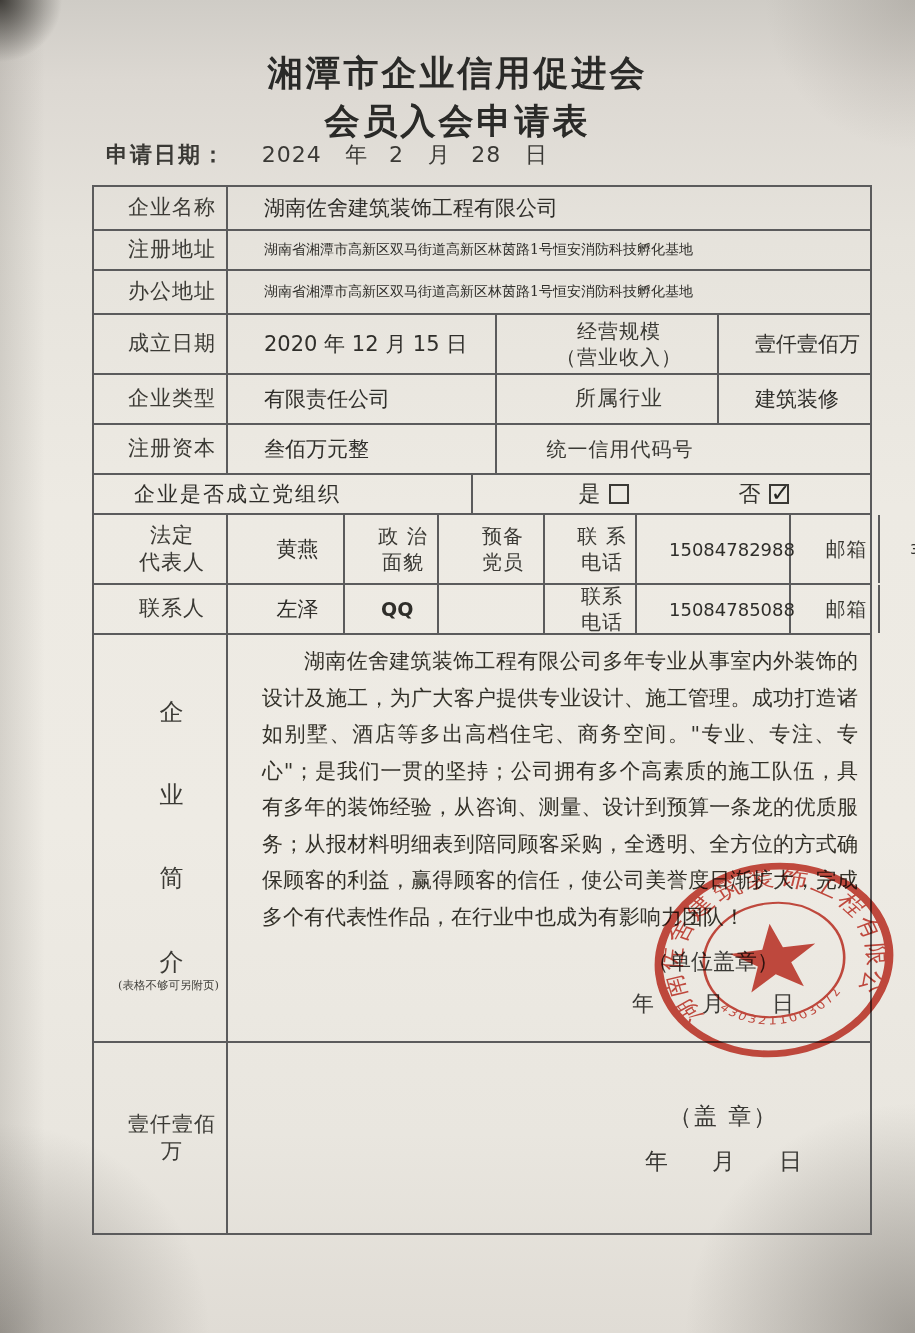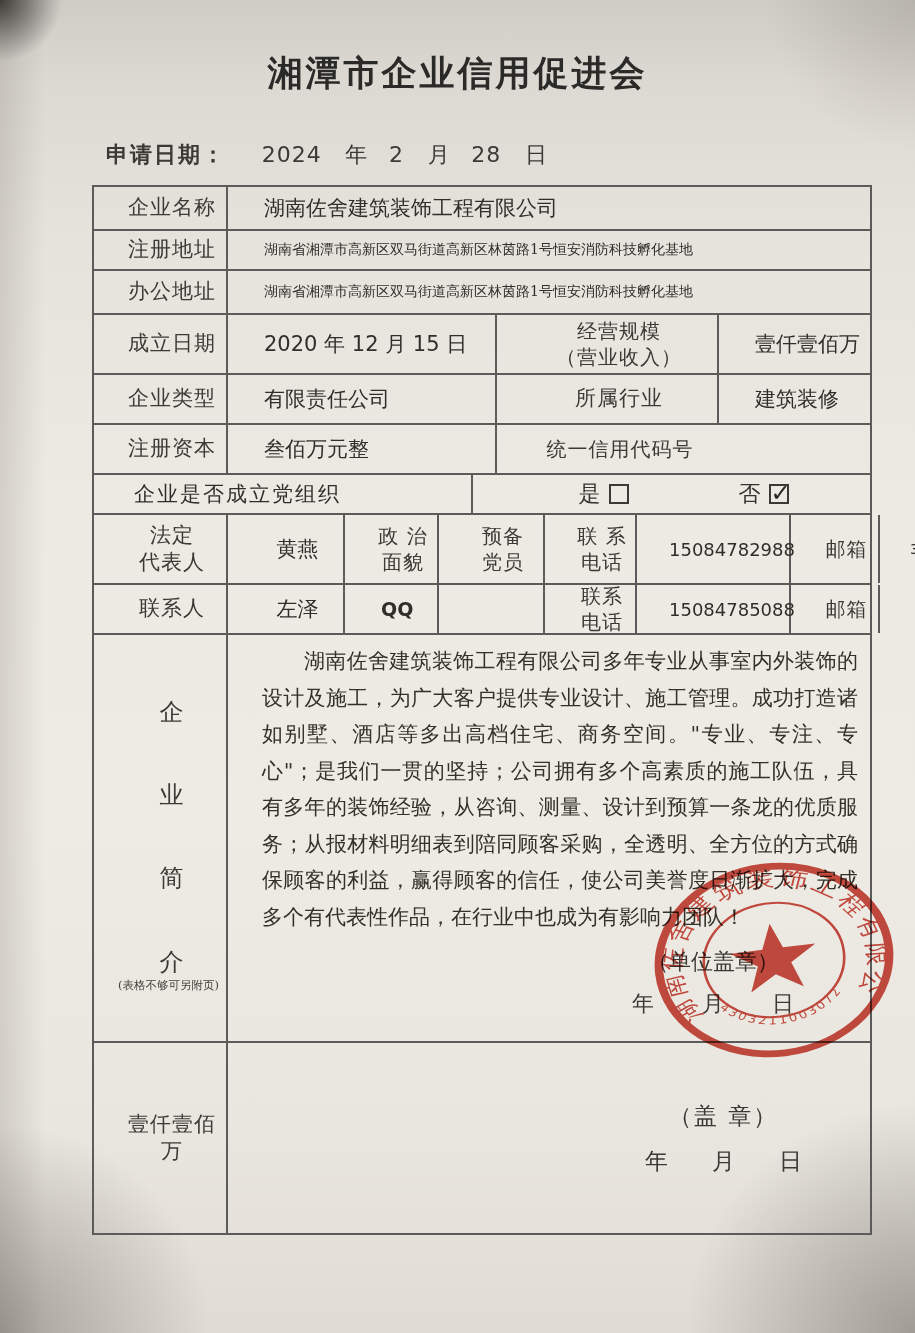--- a/index.html
+++ b/index.html
@@ -84,20 +84,21 @@
   
   .stamp { position:absolute; left:648px; top:858px; width:252px; height:204px;
            transform:rotate(-7deg); opacity:0.88; mix-blend-mode:multiply; }
 </style>
 </head>
 <body>
 
 <div class="paper">
 
   <div class="title t1">湘潭市企业信用促进会</div>
+  <div class="title t2">会员入会申请表</div>
 
   <div class="date-line">
     <span>申请日期：</span>
     <span class="num gap1">2024</span>
     <span class="u">年</span>
     <span class="num">2</span>
     <span class="u">月</span>
     <span class="num">28</span>
     <span class="u">日</span>
   </div>

